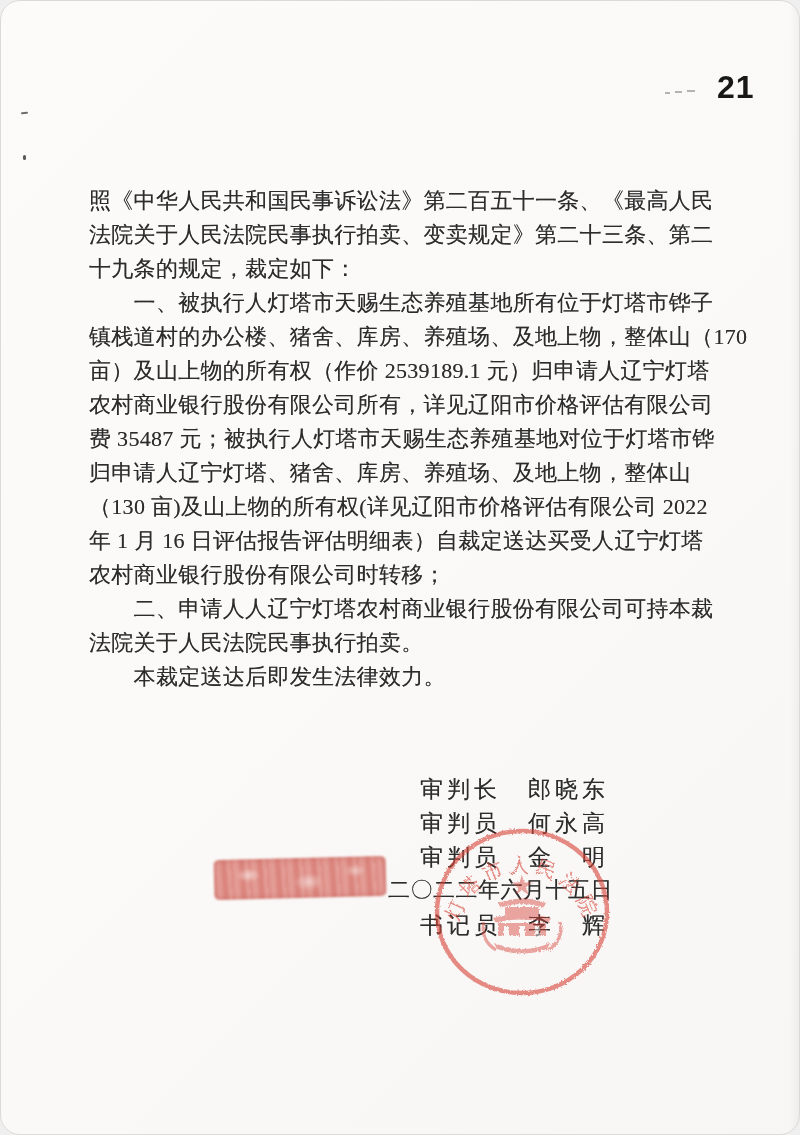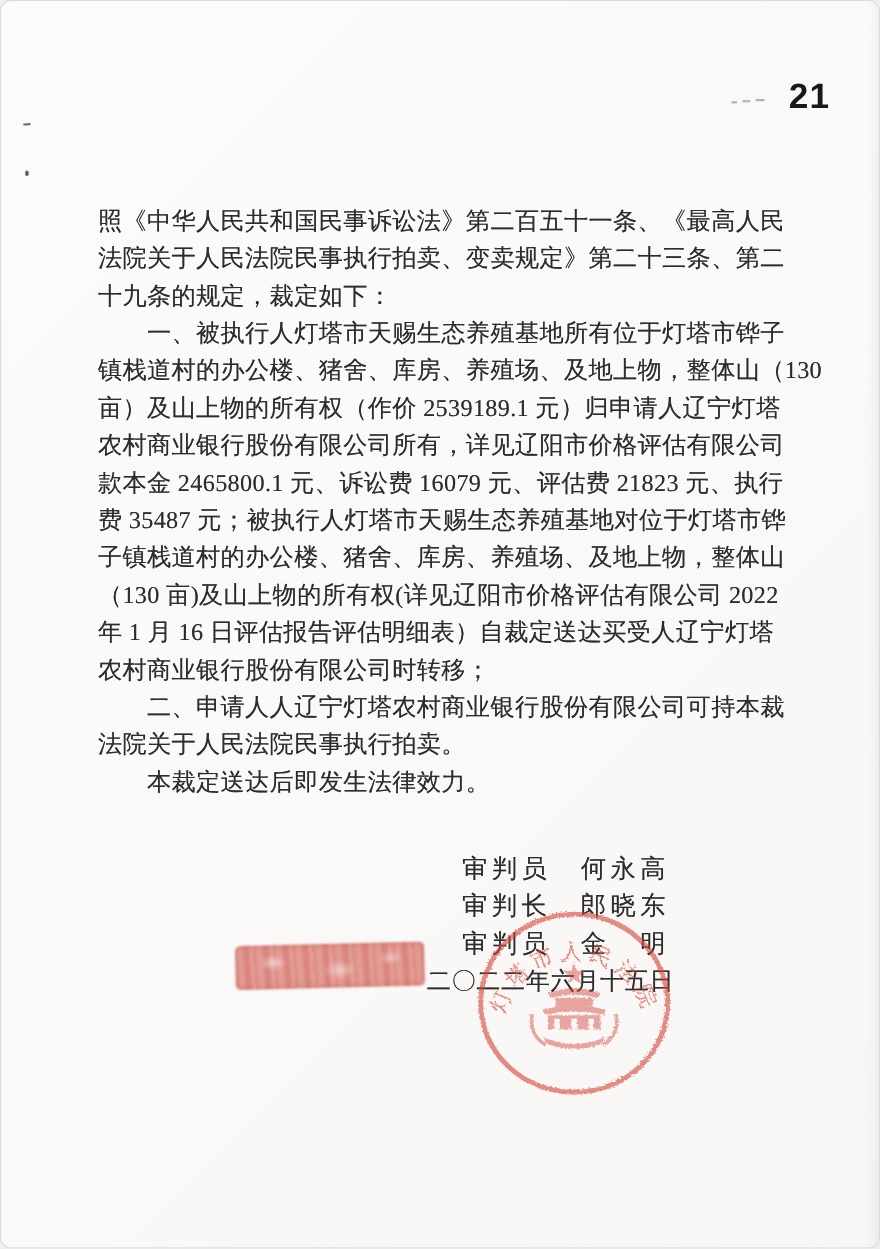--- a/index.html
+++ b/index.html
@@ -8,21 +8,21 @@
     background: #efefef;
     font-family: "Liberation Serif", "DejaVu Serif", serif;
   }
   .page {
     position: relative;
     width: 800px;
     height: 1135px;
     box-sizing: border-box;
     background: linear-gradient(135deg, #fcfbfa 0%, #faf9f8 55%, #f7f6f5 100%);
     border: 1px solid #dcdad8;
-    border-radius: 10px;
+    border-radius: 20px;
     overflow: hidden;
   }
   
   .page::after {
     content: "";
     position: absolute;
     right: 0; top: 0; bottom: 0;
     width: 10px;
     background: linear-gradient(to right, rgba(0,0,0,0), rgba(0,0,0,0.04));
     pointer-events: none;
@@ -104,20 +104,21 @@
     height: 34px;
     line-height: 34px;
     font-size: 23px;
     letter-spacing: 4px;
     white-space: nowrap;
   }
   .sig-line.date {
     font-size: 22px;
     letter-spacing: 0.5px;
     margin-right: -4px;
+    font-family: Liberation Mono, monospace;
   }
 
   
   .verification-stamp {
     position: absolute;
     left: 213px;
     top: 857px;
     width: 172px;
     height: 40px;
     transform: rotate(-1.4deg);
@@ -157,39 +158,39 @@
   </div>
 
   <div class="margin-mark-1"></div>
   <div class="margin-mark-2"></div>
 
   <div class="body-text">
     <div class="line">照《中华人民共和国民事诉讼法》第二百五十一条、《最高人民</div>
     <div class="line">法院关于人民法院民事执行拍卖、变卖规定》第二十三条、第二</div>
     <div class="line">十九条的规定，裁定如下：</div>
     <div class="line">　　一、被执行人灯塔市天赐生态养殖基地所有位于灯塔市铧子</div>
-    <div class="line">镇栈道村的办公楼、猪舍、库房、养殖场、及地上物，整体山（130</div>
+    <div class="line">镇栈道村的办公楼、猪舍、库房、养殖场、及地上物，整体山（170</div>
     <div class="line">亩）及山上物的所有权（作价 2539189.1 元）归申请人辽宁灯塔</div>
     <div class="line">农村商业银行股份有限公司所有，详见辽阳市价格评估有限公司</div>
-    <div class="line">款本金 2465800.1 元、诉讼费 16079 元、评估费 21823 元、执行</div>
     <div class="line">费 35487 元；被执行人灯塔市天赐生态养殖基地对位于灯塔市铧</div>
-    <div class="line">子镇栈道村的办公楼、猪舍、库房、养殖场、及地上物，整体山</div>
+    <div class="line">归申请人辽宁灯塔、猪舍、库房、养殖场、及地上物，整体山</div>
     <div class="line">（130 亩)及山上物的所有权(详见辽阳市价格评估有限公司 2022</div>
     <div class="line">年 1 月 16 日评估报告评估明细表）自裁定送达买受人辽宁灯塔</div>
     <div class="line">农村商业银行股份有限公司时转移；</div>
     <div class="line">　　二、申请人人辽宁灯塔农村商业银行股份有限公司可持本裁</div>
     <div class="line">法院关于人民法院民事执行拍卖。</div>
     <div class="line">　　本裁定送达后即发生法律效力。</div>
   </div>
 
   <div class="signature">
+    <div class="sig-line">审判长　郎晓东</div>
     <div class="sig-line">审判员　何永高</div>
-    <div class="sig-line">审判长　郎晓东</div>
     <div class="sig-line">审判员　金　明</div>
     <div class="sig-line date">二〇二二年六月十五日</div>
+    <div class="sig-line">书记员　李　辉</div>
   </div>
 
   <div class="verification-stamp"></div>
 
   <svg class="court-seal" viewBox="0 0 180 172" xmlns="http://www.w3.org/2000/svg">
     <defs>
       <filter id="inkRough" x="-10%" y="-10%" width="120%" height="120%">
         <feTurbulence type="fractalNoise" baseFrequency="0.55" numOctaves="2" seed="7" result="noise"></feTurbulence>
         <feDisplacementMap in="SourceGraphic" in2="noise" scale="3.2"></feDisplacementMap>
       </filter>

